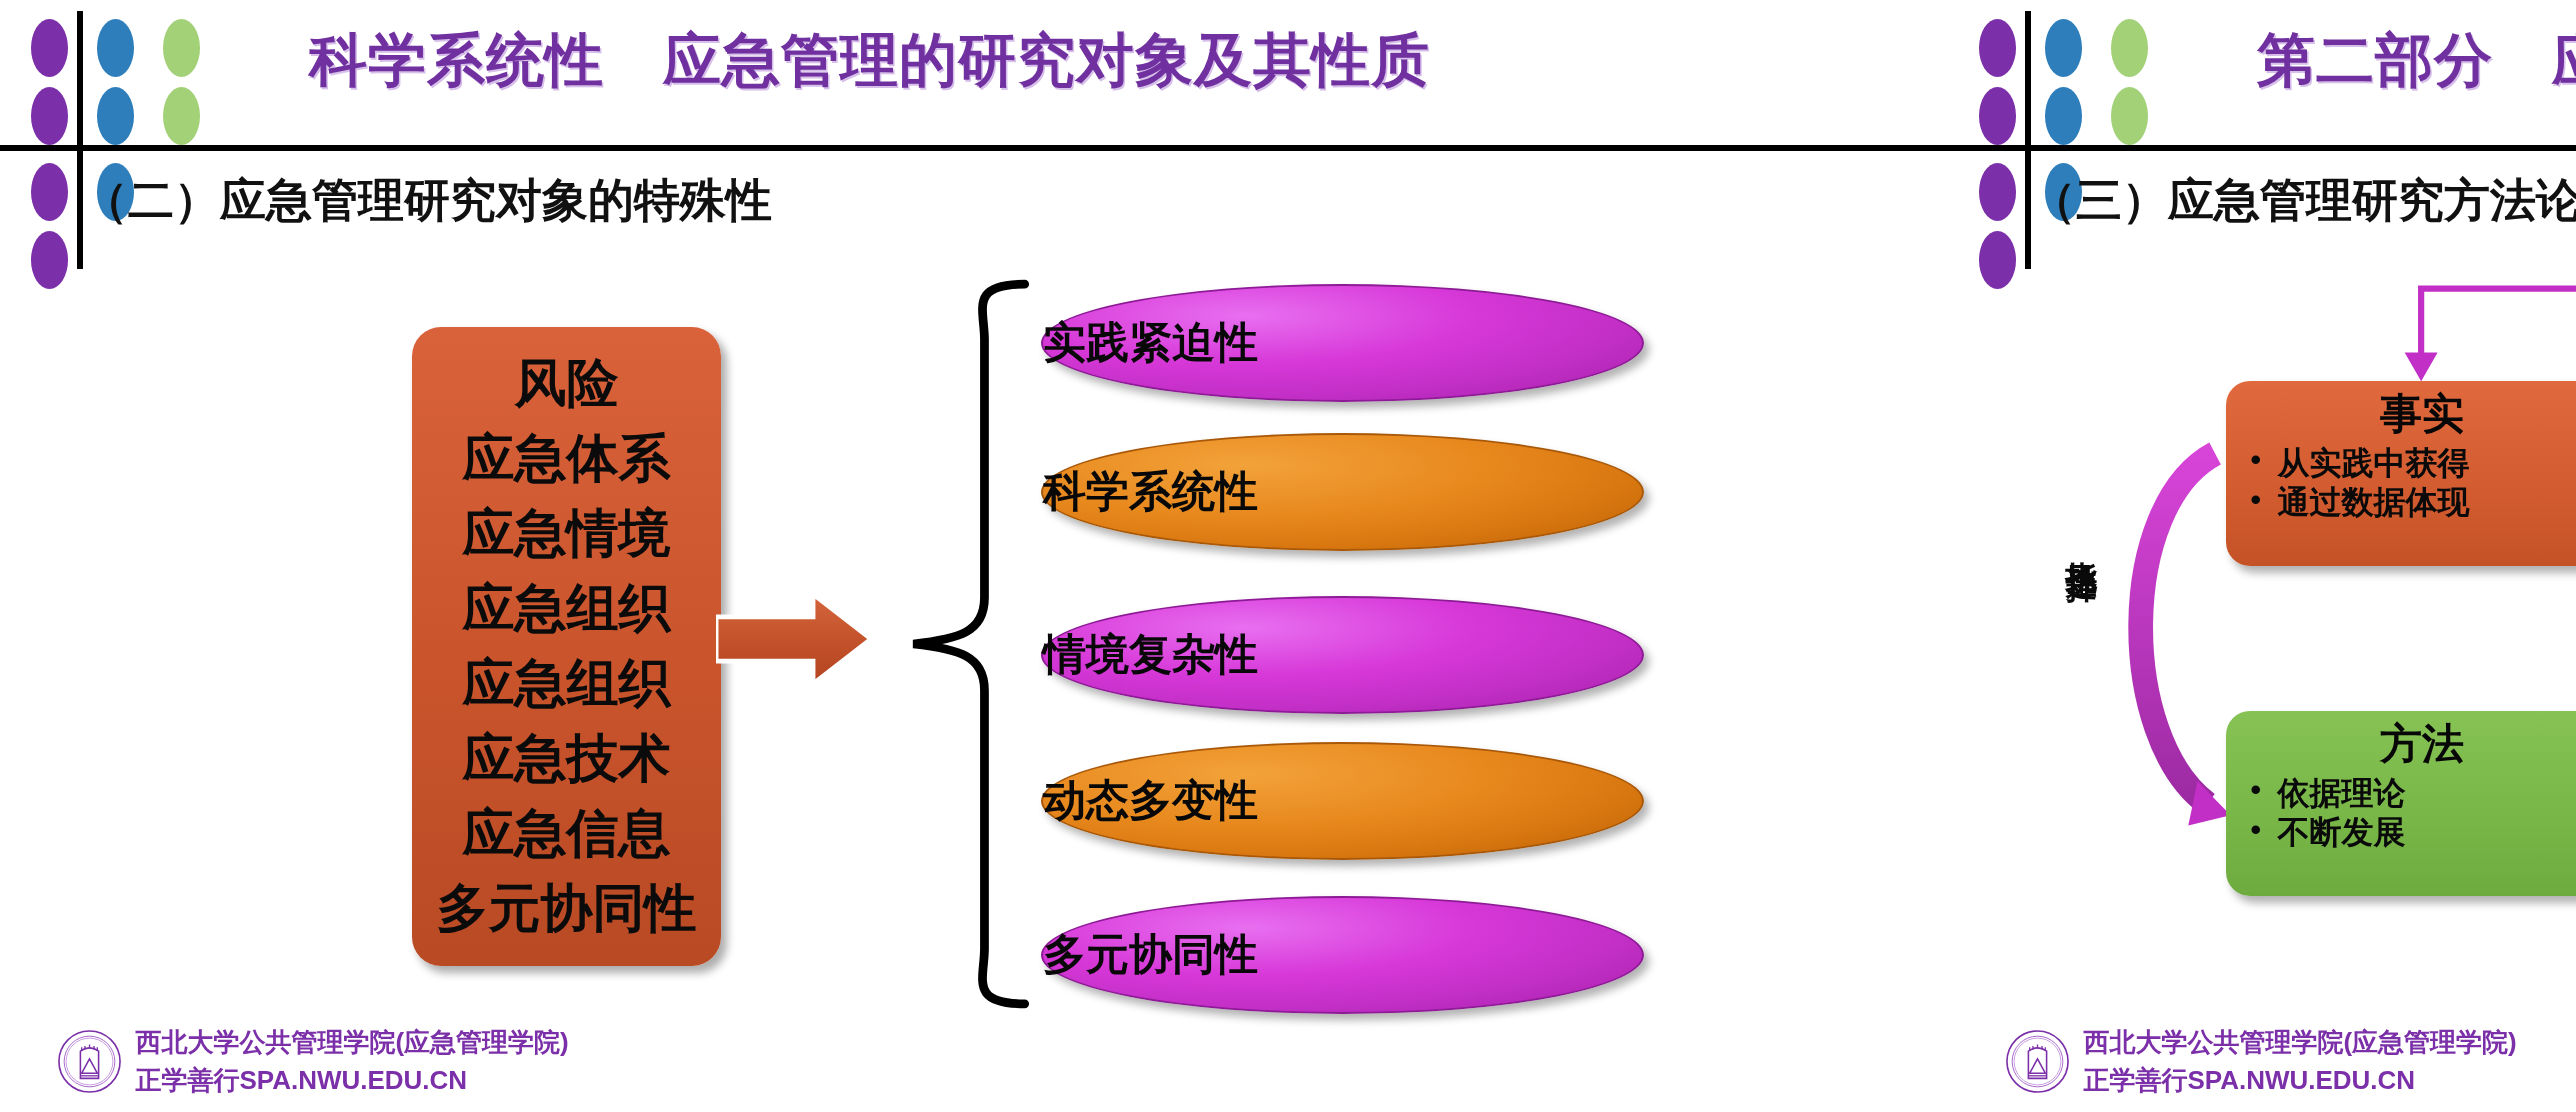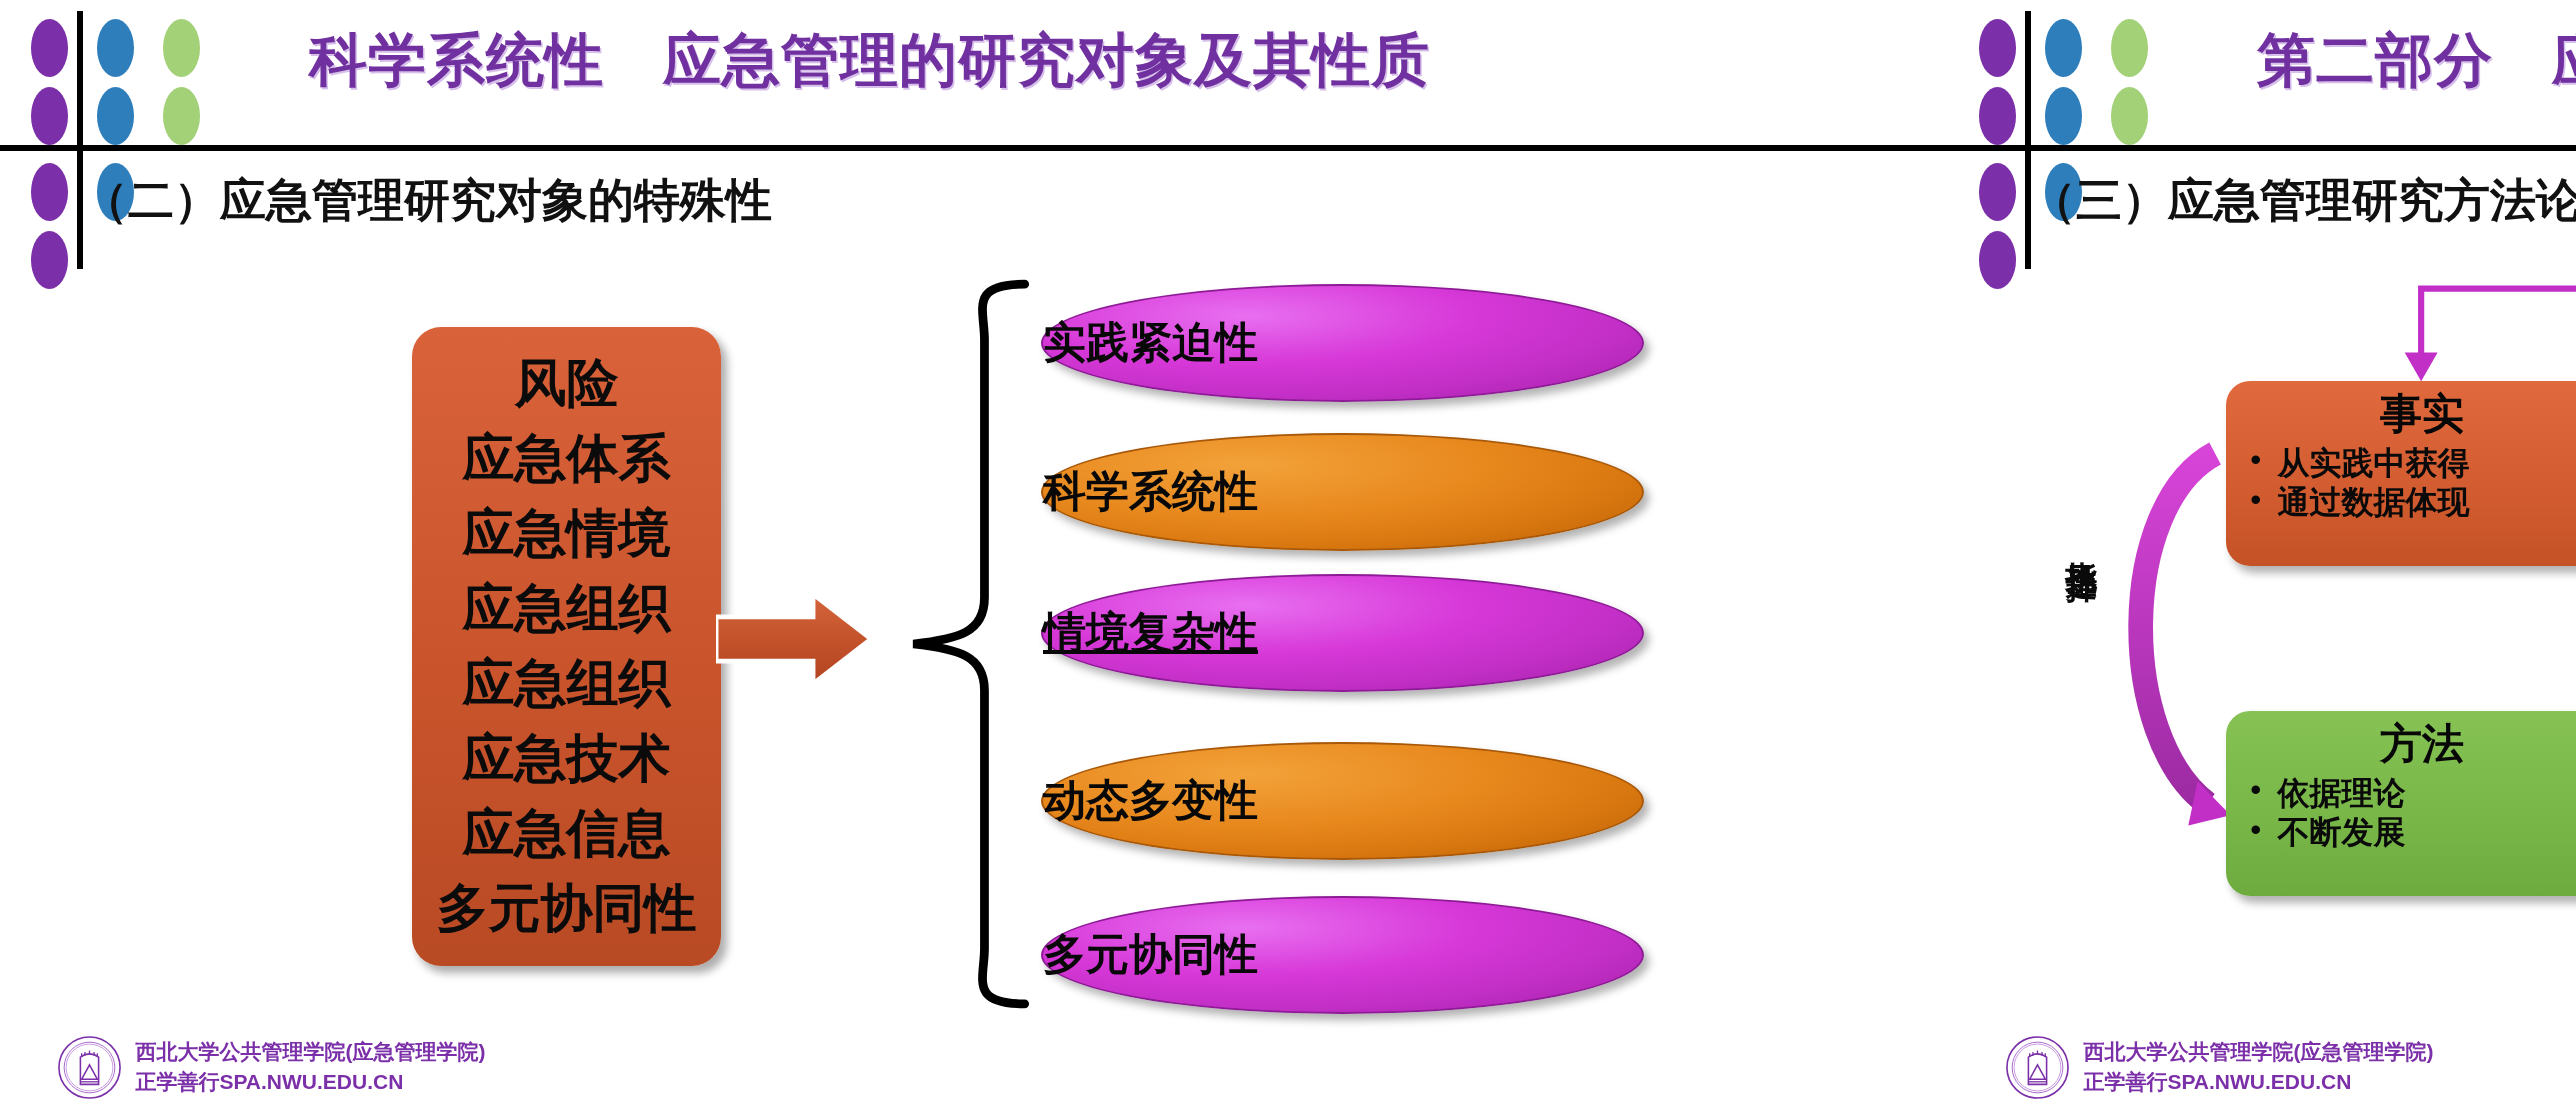--- a/index.html
+++ b/index.html
@@ -84,21 +84,21 @@
     position:absolute; font-size:32px; font-weight:bold; color:#0a0a0a;
     writing-mode:vertical-rl; text-orientation:upright; letter-spacing:3.1px; line-height:1;
   }
 
   svg.overlay{ position:absolute; left:0; top:0; width:100%; height:100%; pointer-events:none; }
 
   
   .footer{ position:absolute; bottom:13.4px; display:flex; align-items:center; gap:13.4px; }
   .seal{ width:65px; height:65px; flex:0 0 auto; }
   .foot-text{ line-height:1.45; }
-  .foot-text div{ font-size:21px; font-weight:bold; color:#7B2FA8; white-space:nowrap; }
+  .foot-text div{ font-size:26px; font-weight:bold; color:#7B2FA8; white-space:nowrap; }
 </style>
 </head>
 <body>
 
 <div class="deck">
 
   <div class="slide left">
 
     <div class="hdr">
       <div class="dots">
@@ -147,21 +147,21 @@
     <svg class="brace" viewBox="0 0 240 1420">
       <path d="M228 12 C120 12 150 60 150 120 L150 620 C150 688 100 700 12 710 C100 720 150 732 150 800 L150 1300 C150 1360 120 1408 228 1408" fill="none" stroke="#000" stroke-width="17" stroke-linecap="round"></path>
     </svg>
 
     <div class="ell magenta" style="top:284px;">
       <span>实践紧迫性</span>
     </div>
     <div class="ell orange" style="top:433px;">
       <span>科学系统性</span>
     </div>
-    <div class="ell magenta" style="top:574px;text-decoration:underline;">
+    <div class="ell magenta" style="top:596px;">
       <span>情境复杂性</span>
     </div>
     <div class="ell orange" style="top:742px;">
       <span>动态多变性</span>
     </div>
     <div class="ell magenta" style="top:896px;">
       <span>多元协同性</span>
     </div>
 
     <div class="footer" style="left:57px;">

